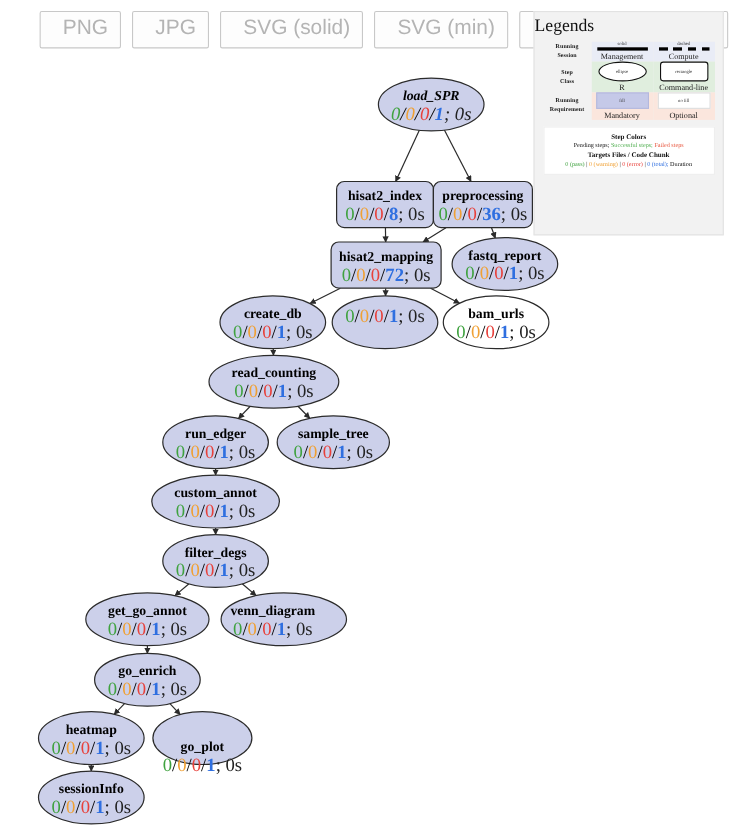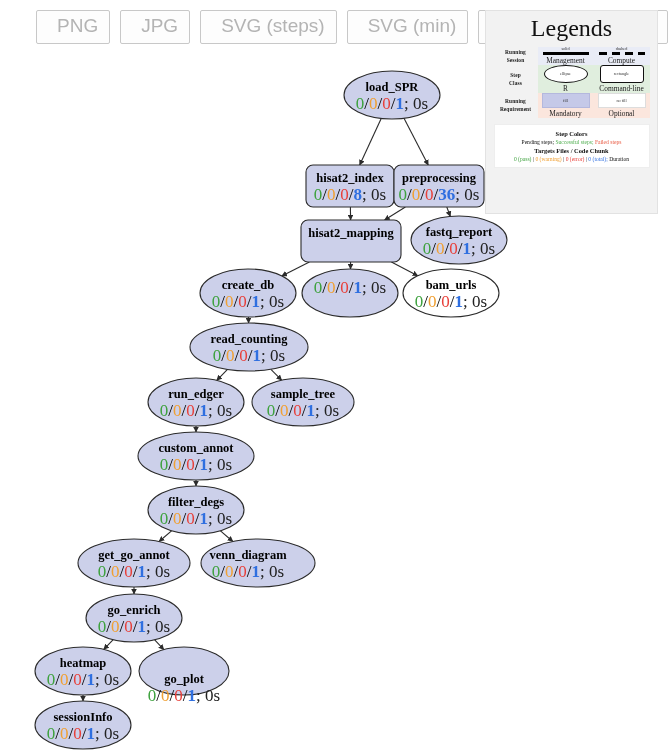--- a/index.html
+++ b/index.html
@@ -16,21 +16,21 @@
     padding:4px 11px 6px 20px;border-radius:2px;line-height:1.15;
     white-space:nowrap;cursor:pointer;
   }
   
   #legend{
     position:absolute;left:485px;top:10px;width:171px;height:202px;
     background:#f2f2f2;border:1px solid #e2e2e2;
     font-family:"Liberation Serif", serif;
   }
   #legend-title{
-    text-align:center;font-size:24px;color:#111;padding:4px 0 5px 0;
+    font-size:16px;color:#111;padding:4px 0 5px 0;
     font-family:"Liberation Serif",serif;
   }
   .lg-table{width:156px;margin:0 auto;border-collapse:collapse;}
   .lg-table td{vertical-align:middle;padding:0;}
   .lg-rowlabel{
     width:44px;text-align:center;font-size:5.4px;font-weight:bold;color:#1a1a1a;
     letter-spacing:.1px;line-height:1.5;
   }
   .lg-cell{width:56px;text-align:center;padding:2px 0 3px 0;}
   .lg-cap{font-size:7.4px;color:#222;display:block;margin-top:1px;}
@@ -70,21 +70,21 @@
   .node-stats{display:block;font-size:17px;line-height:1.12;}
   .n0{color:#3fa23f;} .n1{color:#f0a033;} .n2{color:#e8403a;} .n3{color:#2f6fe0;font-weight:bold;}
   .nsep{color:#000;} .ndur{color:#222;}
 </style>
 </head>
 <body>
 
 <div id="toolbar">
     <div class="tb-btn">PNG</div>
     <div class="tb-btn">JPG</div>
-    <div class="tb-btn">SVG (steps)</div>
+    <div class="tb-btn">SVG (solid)</div>
     <div class="tb-btn">SVG (min)</div>
     <div class="tb-btn">PDF</div>
     <div class="tb-btn">Graphviz</div>
   </div>
 
 <svg id="graph" viewBox="0 0 668 753" xmlns="http://www.w3.org/2000/svg">
   <defs>
     <marker id="arrow" viewBox="0 0 10 10" refX="9" refY="5" markerWidth="5.2" markerHeight="5.2" orient="auto-start-reverse">
       <path d="M 0 0 L 10 5 L 0 10 z" fill="#2b2b2b"></path>
     </marker>
@@ -126,34 +126,35 @@
       <ellipse cx="196" cy="510" rx="48" ry="24" fill="#ccd0ea" stroke="#2b2b2b" stroke-width="1.1"></ellipse>
       <ellipse cx="134" cy="563" rx="56" ry="24" fill="#ccd0ea" stroke="#2b2b2b" stroke-width="1.1"></ellipse>
       <ellipse cx="258" cy="563" rx="57" ry="24" fill="#ccd0ea" stroke="#2b2b2b" stroke-width="1.1"></ellipse>
       <ellipse cx="134" cy="618" rx="48" ry="24" fill="#ccd0ea" stroke="#2b2b2b" stroke-width="1.1"></ellipse>
       <ellipse cx="83" cy="671" rx="48" ry="24" fill="#ccd0ea" stroke="#2b2b2b" stroke-width="1.1"></ellipse>
       <ellipse cx="184" cy="671" rx="45" ry="24" fill="#ccd0ea" stroke="#2b2b2b" stroke-width="1.1"></ellipse>
       <ellipse cx="83" cy="725" rx="48" ry="24" fill="#ccd0ea" stroke="#2b2b2b" stroke-width="1.1"></ellipse>
     </g>
 </svg>
 <div id="labels-layer">
-    <div class="node-label" style="left: 312px; top: 80px; width: 160px;">
+    <div class="node-label" style="left: 312px; top: 80px; width: 160px; font-style: italic;">
       <span class="node-name">load_SPR</span>
       <span class="node-stats"><span class="n0">0</span><span class="nsep">/</span><span class="n1">0</span><span class="nsep">/</span><span class="n2">0</span><span class="nsep">/</span><span class="n3">1</span><span class="ndur">; 0s</span></span>
     </div>
     <div class="node-label" style="left: 270px; top: 171px; width: 160px;">
       <span class="node-name">hisat2_index</span>
       <span class="node-stats"><span class="n0">0</span><span class="nsep">/</span><span class="n1">0</span><span class="nsep">/</span><span class="n2">0</span><span class="nsep">/</span><span class="n3">8</span><span class="ndur">; 0s</span></span>
     </div>
     <div class="node-label" style="left: 359px; top: 171px; width: 160px;">
       <span class="node-name">preprocessing</span>
       <span class="node-stats"><span class="n0">0</span><span class="nsep">/</span><span class="n1">0</span><span class="nsep">/</span><span class="n2">0</span><span class="nsep">/</span><span class="n3">36</span><span class="ndur">; 0s</span></span>
     </div>
     <div class="node-label" style="left: 271px; top: 226px; width: 160px;">
       <span class="node-name">hisat2_mapping</span>
+      <span class="node-stats"><span class="n0">0</span><span class="nsep">/</span><span class="n1">0</span><span class="nsep">/</span><span class="n2">0</span><span class="nsep">/</span><span class="n3">72</span><span class="ndur">; 0s</span></span>
     </div>
     <div class="node-label" style="left: 379px; top: 225px; width: 160px;">
       <span class="node-name">fastq_report</span>
       <span class="node-stats"><span class="n0">0</span><span class="nsep">/</span><span class="n1">0</span><span class="nsep">/</span><span class="n2">0</span><span class="nsep">/</span><span class="n3">1</span><span class="ndur">; 0s</span></span>
     </div>
     <div class="node-label" style="left: 168px; top: 278px; width: 160px;">
       <span class="node-name">create_db</span>
       <span class="node-stats"><span class="n0">0</span><span class="nsep">/</span><span class="n1">0</span><span class="nsep">/</span><span class="n2">0</span><span class="nsep">/</span><span class="n3">1</span><span class="ndur">; 0s</span></span>
     </div>
     <div class="node-label" style="left: 270px; top: 278px; width: 160px;">

